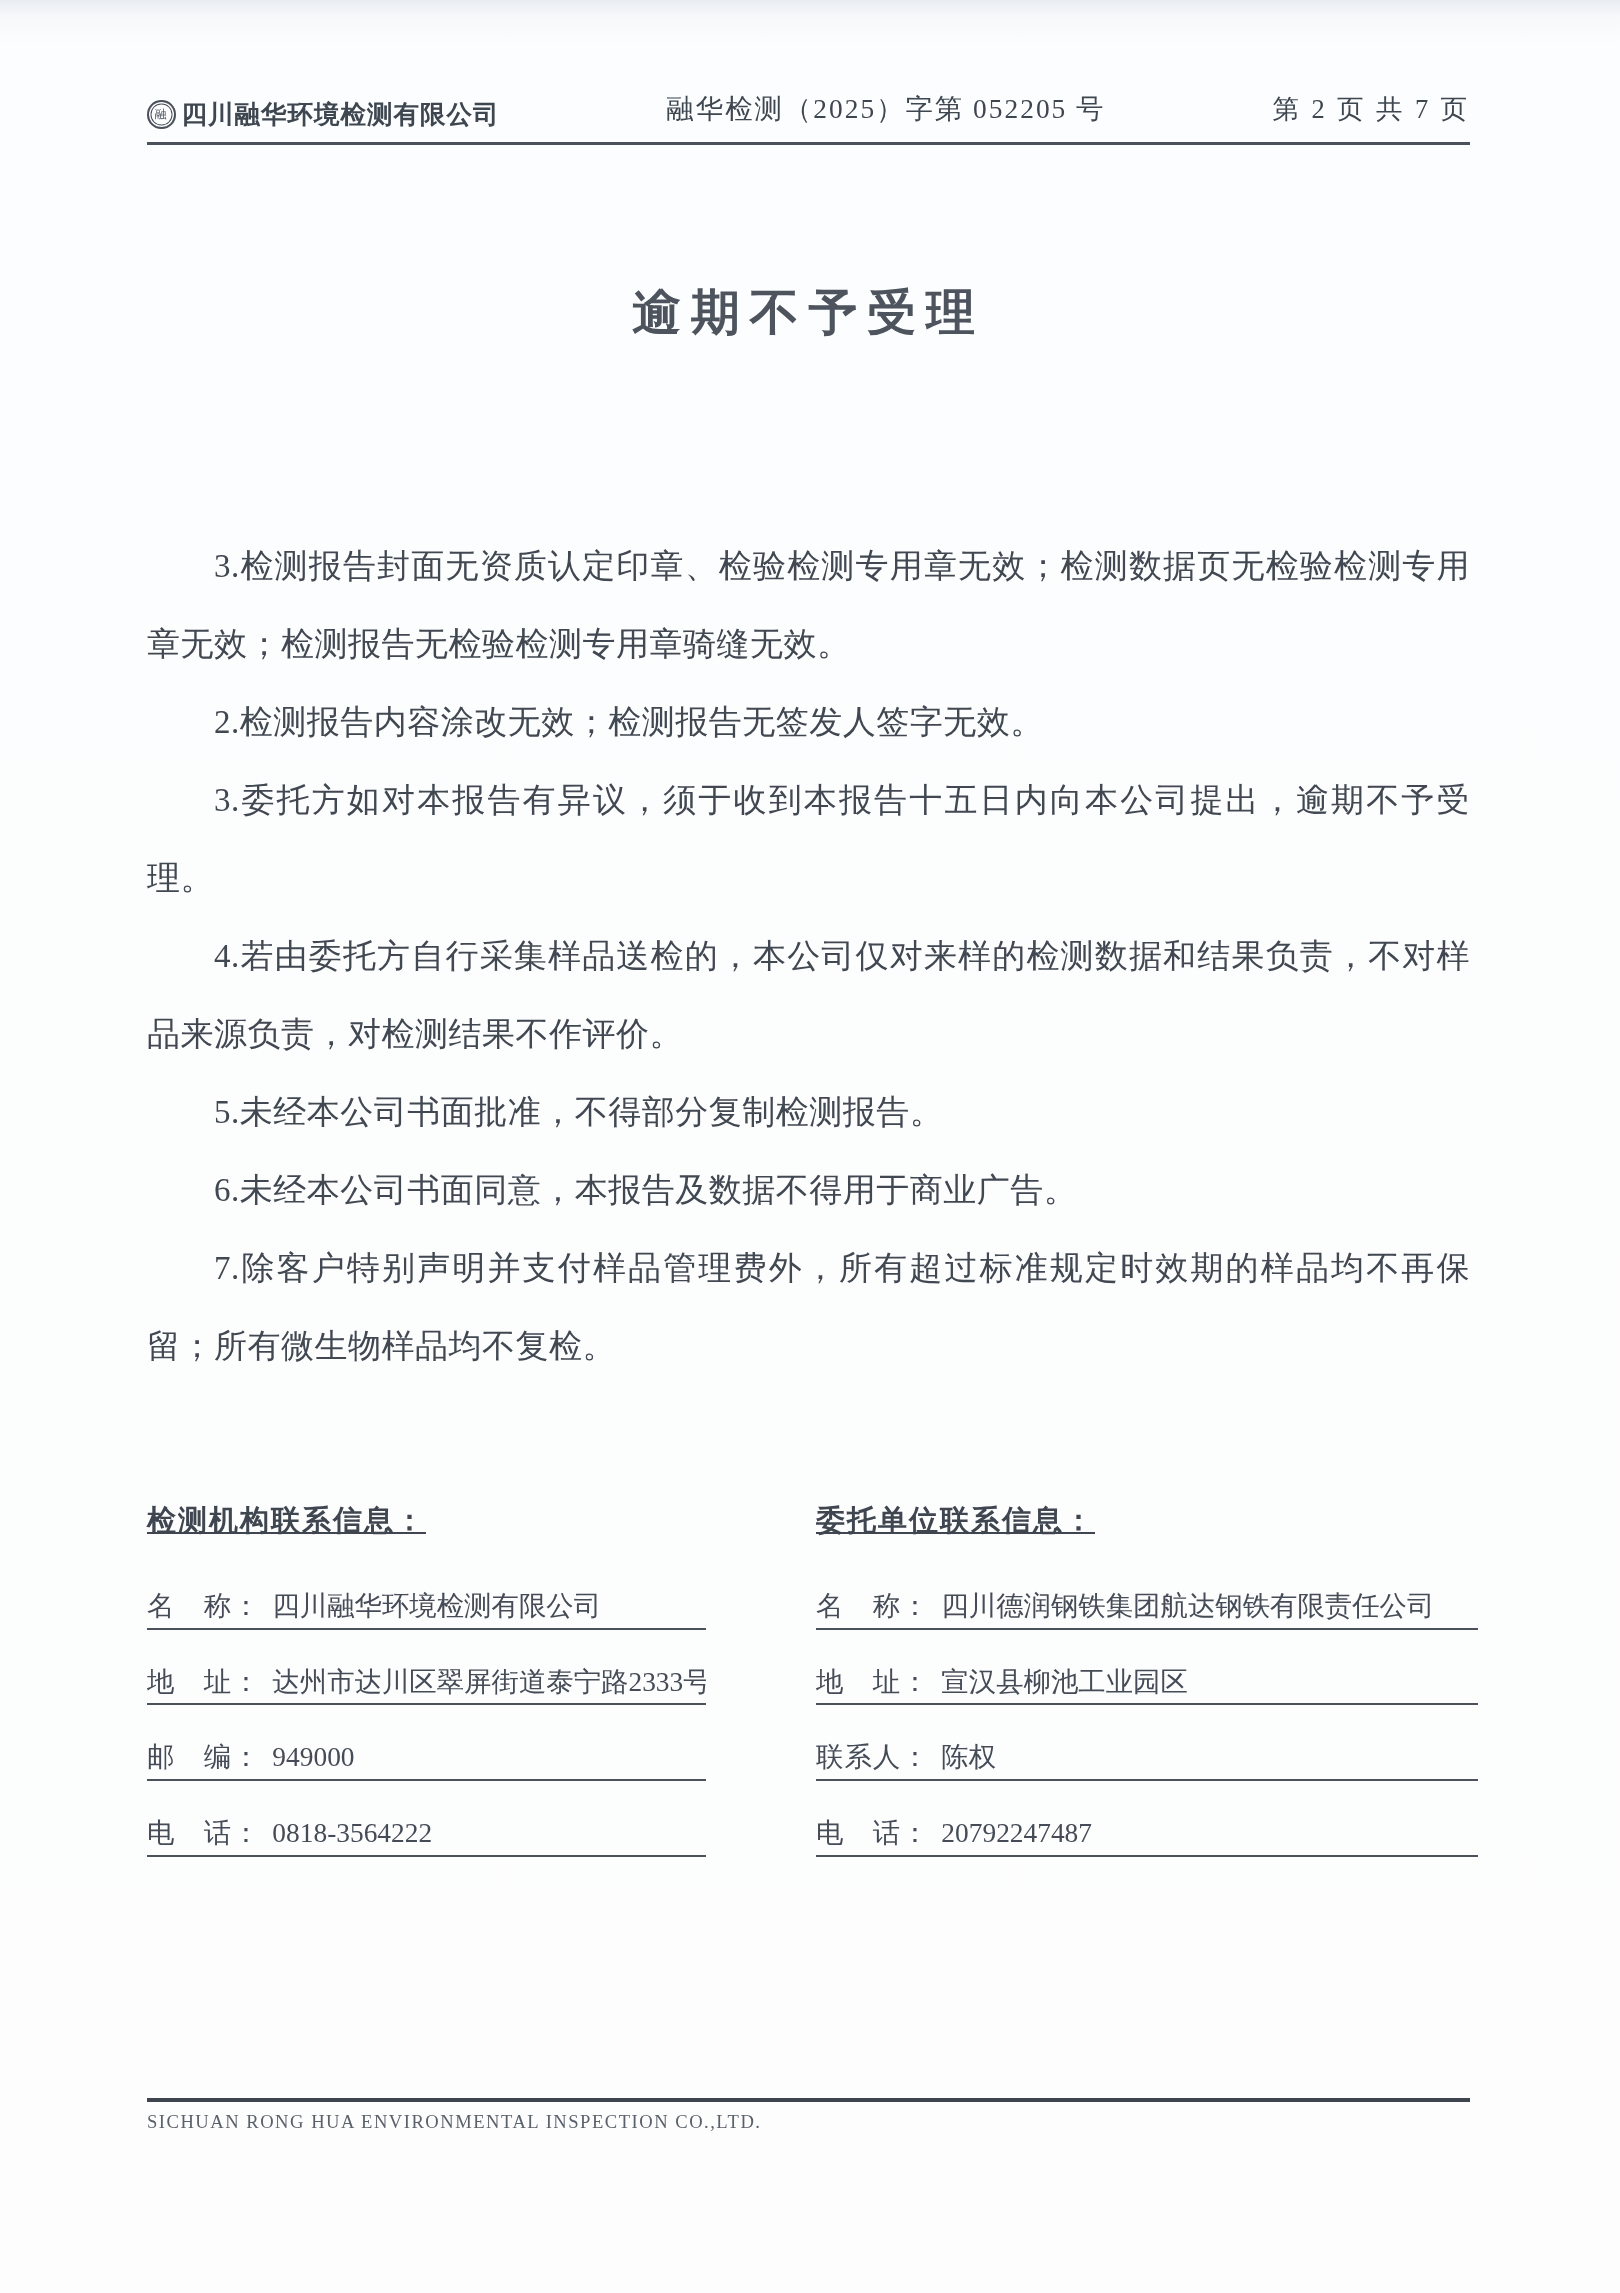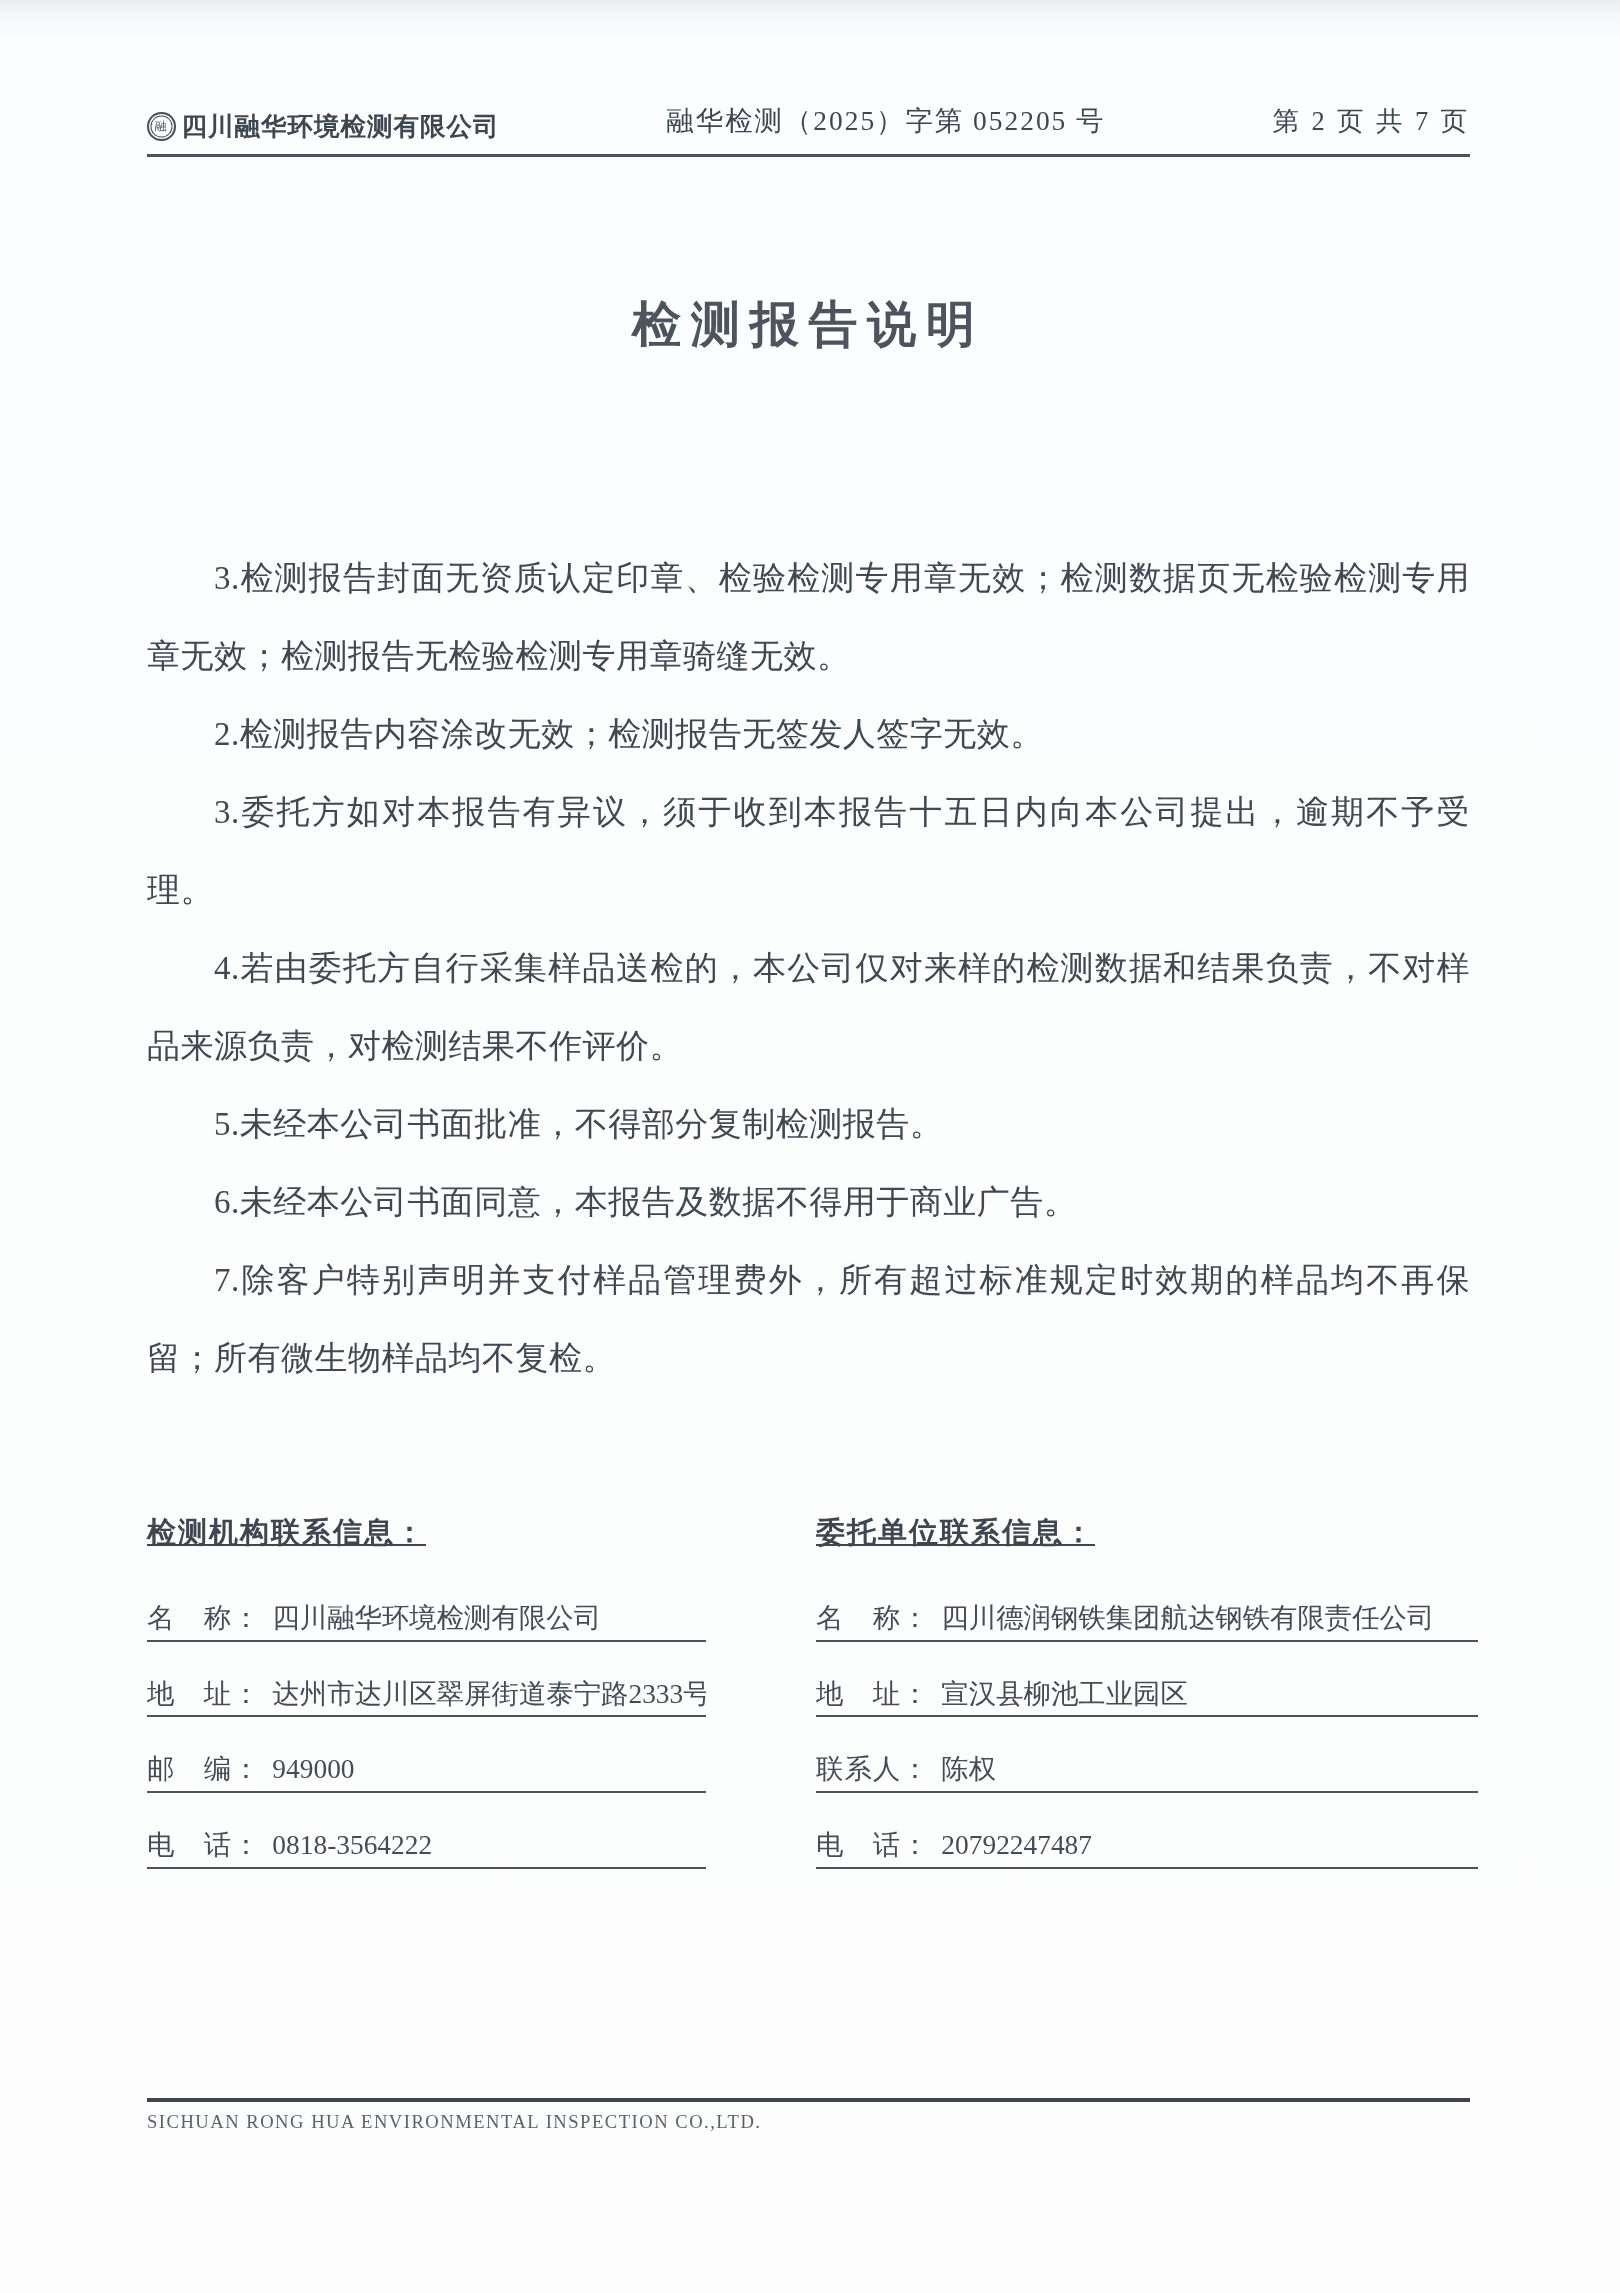--- a/index.html
+++ b/index.html
@@ -18,21 +18,21 @@
     font-size:26.5px;color:#3e4650;line-height:33px;
   }
   .header-left{display:flex;align-items:center;font-weight:bold;font-size:25.5px;letter-spacing:1px;}
   .logo{
     display:inline-flex;align-items:center;justify-content:center;
     width:24.5px;height:24.5px;border:2px solid #4a515b;border-radius:50%;
     font-size:11.8px;font-weight:normal;margin-right:5.9px;color:#4a515b;
     box-shadow:inset 0 0 0 1.5px #fdfdfd, inset 0 0 0 2.5px #4a515b;
   }
   .header-center{font-size:27.4px;letter-spacing:2px;}
-  .header-right{font-size:26.5px;letter-spacing:2.9px;margin-top:12px;}
+  .header-right{font-size:26.5px;letter-spacing:2.9px;}
   .header-rule{height:2.9px;background:#4b525b;margin-top:10.8px;}
   .title{
     margin:135px 0 0 0;text-align:center;
     font-size:49px;font-weight:bold;letter-spacing:9.8px;color:#4d545e;
   }
   .notes{margin-top:181px;font-size:33px;line-height:78px;text-align:justify;color:#414852;letter-spacing:0.5px;}
   .note{margin:0;text-indent:67px;}
   .contacts{display:flex;margin-top:116px;}
   .col-left{width:559px;margin-right:110px;flex:none;}
   .col-right{width:662px;flex:none;}
@@ -58,21 +58,21 @@
       <span class="logo">
           <span>融</span>
         </span>
       <span>四川融华环境检测有限公司</span>
     </div>
     <div class="header-center">融华检测（2025）字第 052205 号</div>
     <div class="header-right">第 2 页 共 7 页</div>
   </div>
   <div class="header-rule"></div>
 
-  <h1 class="title">检测报告说明</h1>
+  <h1 class="title">逾期不予受理</h1>
 
   <div class="notes">
     <p class="note">3.检测报告封面无资质认定印章、检验检测专用章无效；检测数据页无检验检测专用章无效；检测报告无检验检测专用章骑缝无效。</p>
     <p class="note">2.检测报告内容涂改无效；检测报告无签发人签字无效。</p>
     <p class="note">3.委托方如对本报告有异议，须于收到本报告十五日内向本公司提出，逾期不予受理。</p>
     <p class="note">4.若由委托方自行采集样品送检的，本公司仅对来样的检测数据和结果负责，不对样品来源负责，对检测结果不作评价。</p>
     <p class="note">5.未经本公司书面批准，不得部分复制检测报告。</p>
     <p class="note">6.未经本公司书面同意，本报告及数据不得用于商业广告。</p>
     <p class="note">7.除客户特别声明并支付样品管理费外，所有超过标准规定时效期的样品均不再保留；所有微生物样品均不复检。</p>
   </div>

